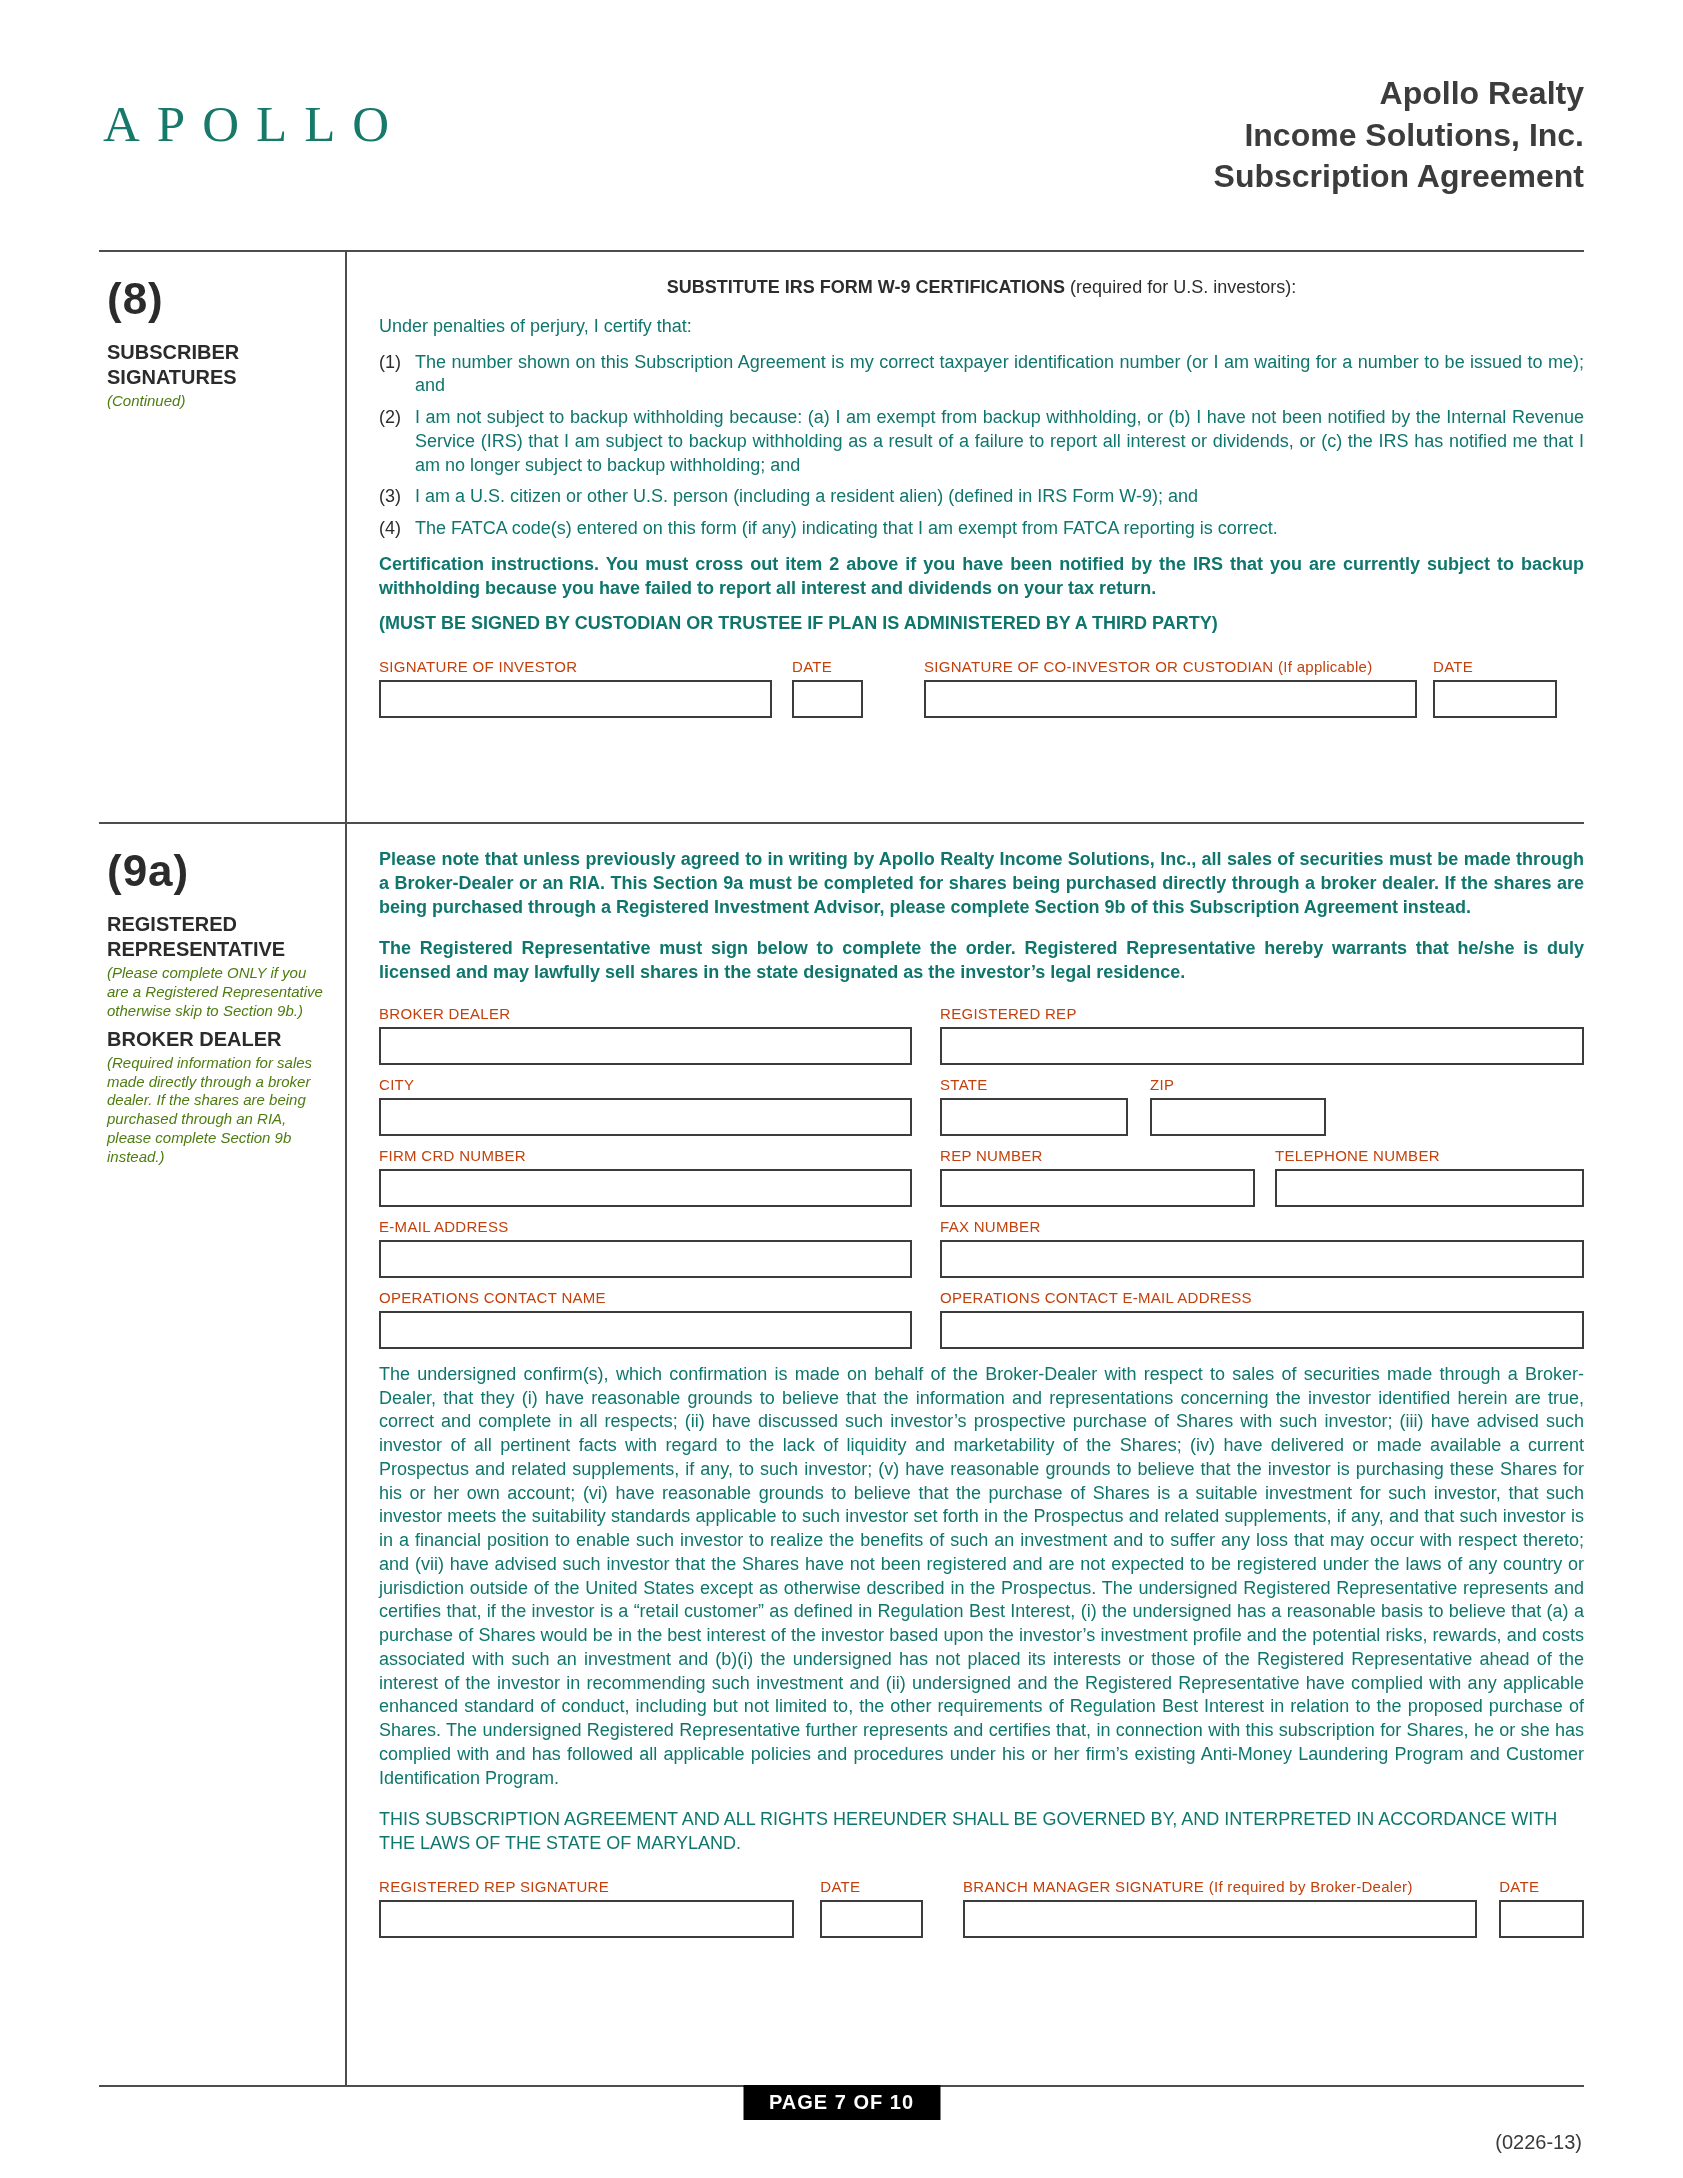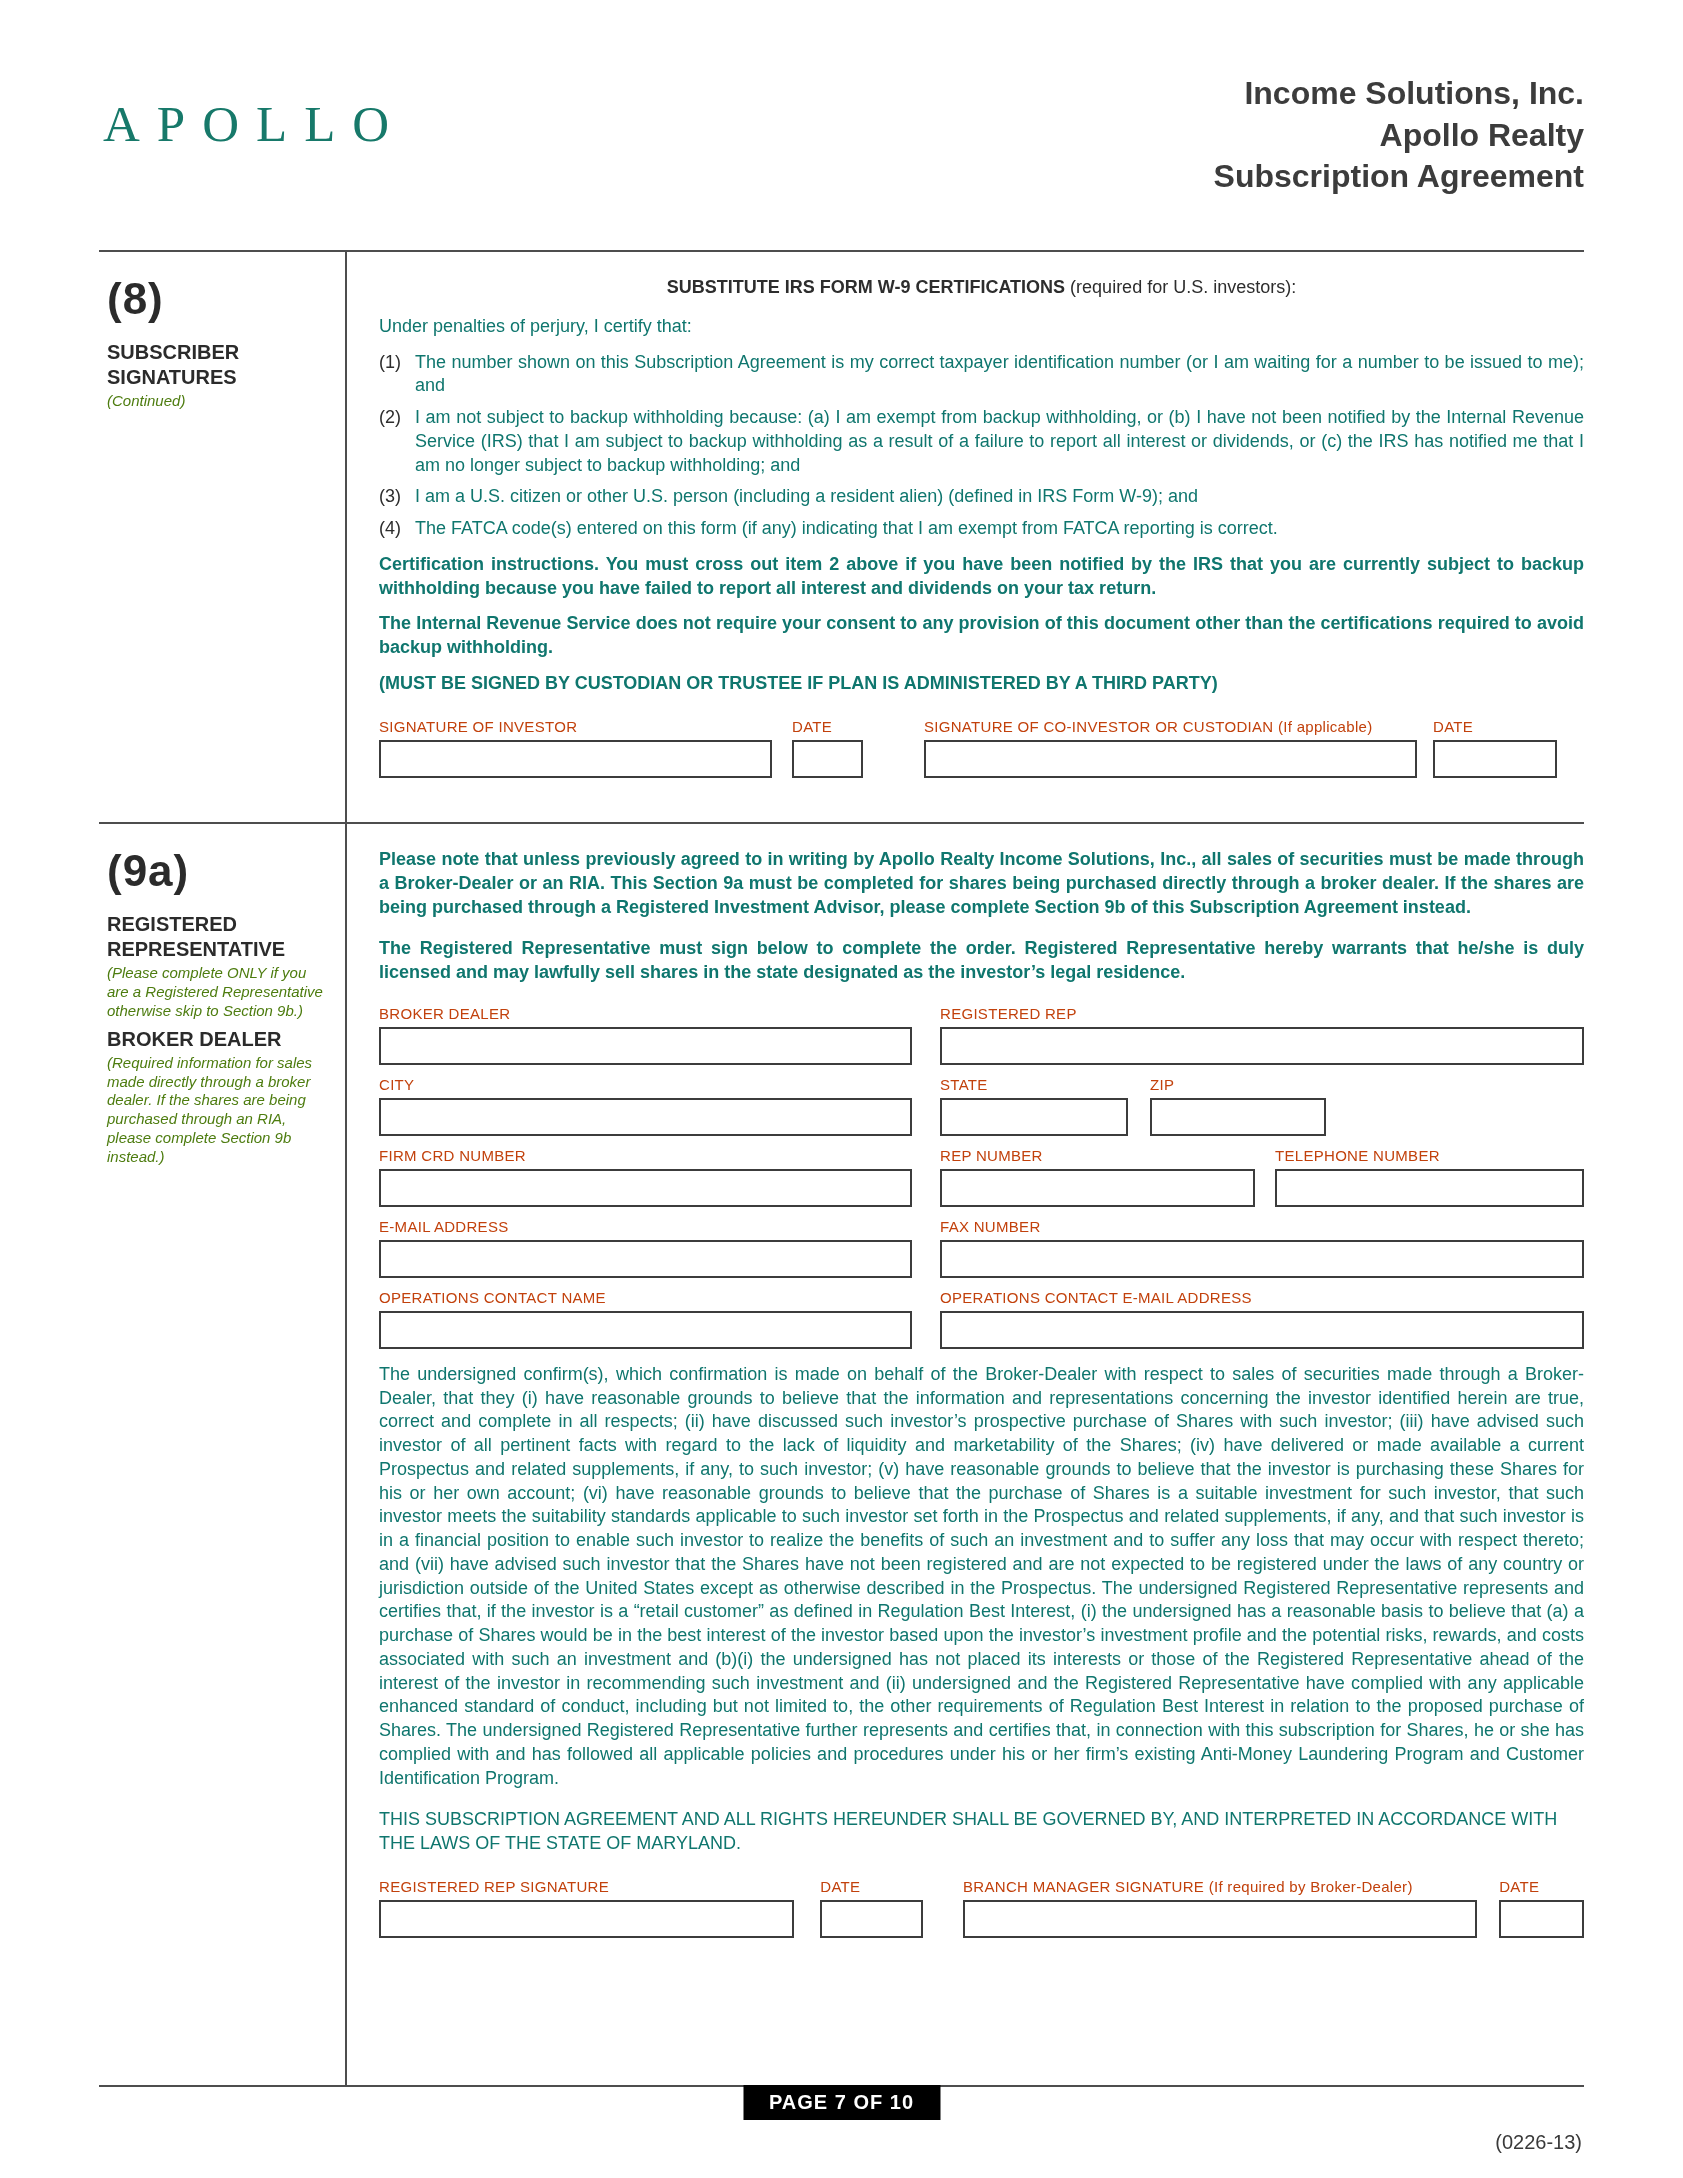--- a/index.html
+++ b/index.html
@@ -85,22 +85,22 @@
   .form-code { position:absolute; top:2131px; right:101px; font-size:20px; color:#3a3a3a; }
 </style>
 </head>
 <body>
 
 <div class="page">
 
   <div class="header">
     <div class="logo">APOLLO</div>
     <div class="header-title">
+      <div>Apollo Realty</div>
       <div>Income Solutions, Inc.</div>
-      <div>Apollo Realty</div>
       <div>Subscription Agreement</div>
     </div>
   </div>
 
   <div class="form-table">
 
     <div class="section section-8">
       <div class="section-label">
         <div class="section-number">(8)</div>
         <div class="section-heading">SUBSCRIBER SIGNATURES</div>
@@ -122,21 +122,20 @@
         <div class="item">
           <span class="item-num">(3)</span>
           <span class="item-body body-text">I am a U.S. citizen or other U.S. person (including a resident alien) (defined in IRS Form W-9); and</span>
         </div>
         <div class="item">
           <span class="item-num">(4)</span>
           <span class="item-body body-text">The FATCA code(s) entered on this form (if any) indicating that I am exempt from FATCA reporting is correct.</span>
         </div>
 
         <p class="body-text bold para">Certification instructions. You must cross out item 2 above if you have been notified by the IRS that you are currently subject to backup withholding because you have failed to report all interest and dividends on your tax return.</p>
-        <p class="body-text bold para">The Internal Revenue Service does not require your consent to any provision of this document other than the certifications required to avoid backup withholding.</p>
         <p class="body-text bold para">(MUST BE SIGNED BY CUSTODIAN OR TRUSTEE IF PLAN IS ADMINISTERED BY A THIRD PARTY)</p>
 
         <div class="sig-row">
           <div class="ffield w-sig1">
             <div class="flabel">SIGNATURE OF INVESTOR</div>
             <input type="text" class="fbox" style="">
           </div>
           <div class="ffield w-date1">
             <div class="flabel">DATE</div>
             <input type="text" class="fbox" style="">

